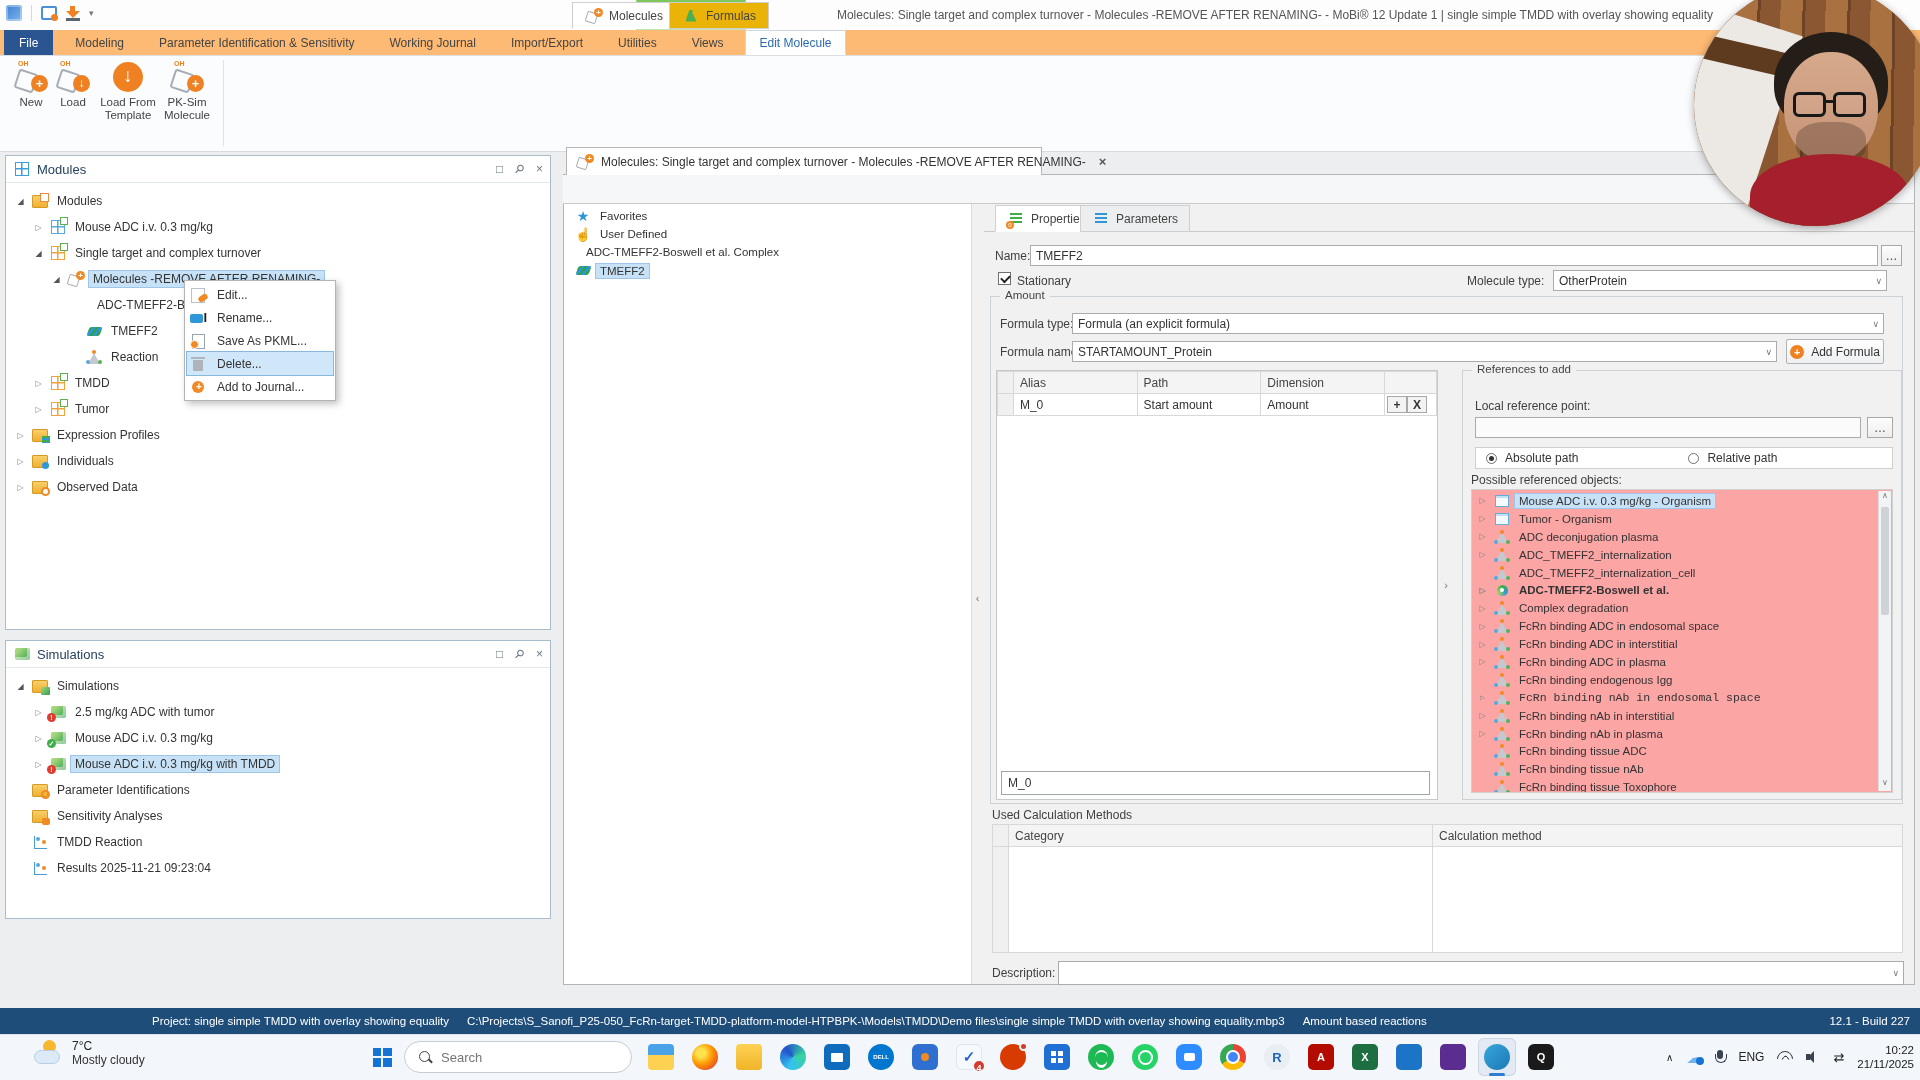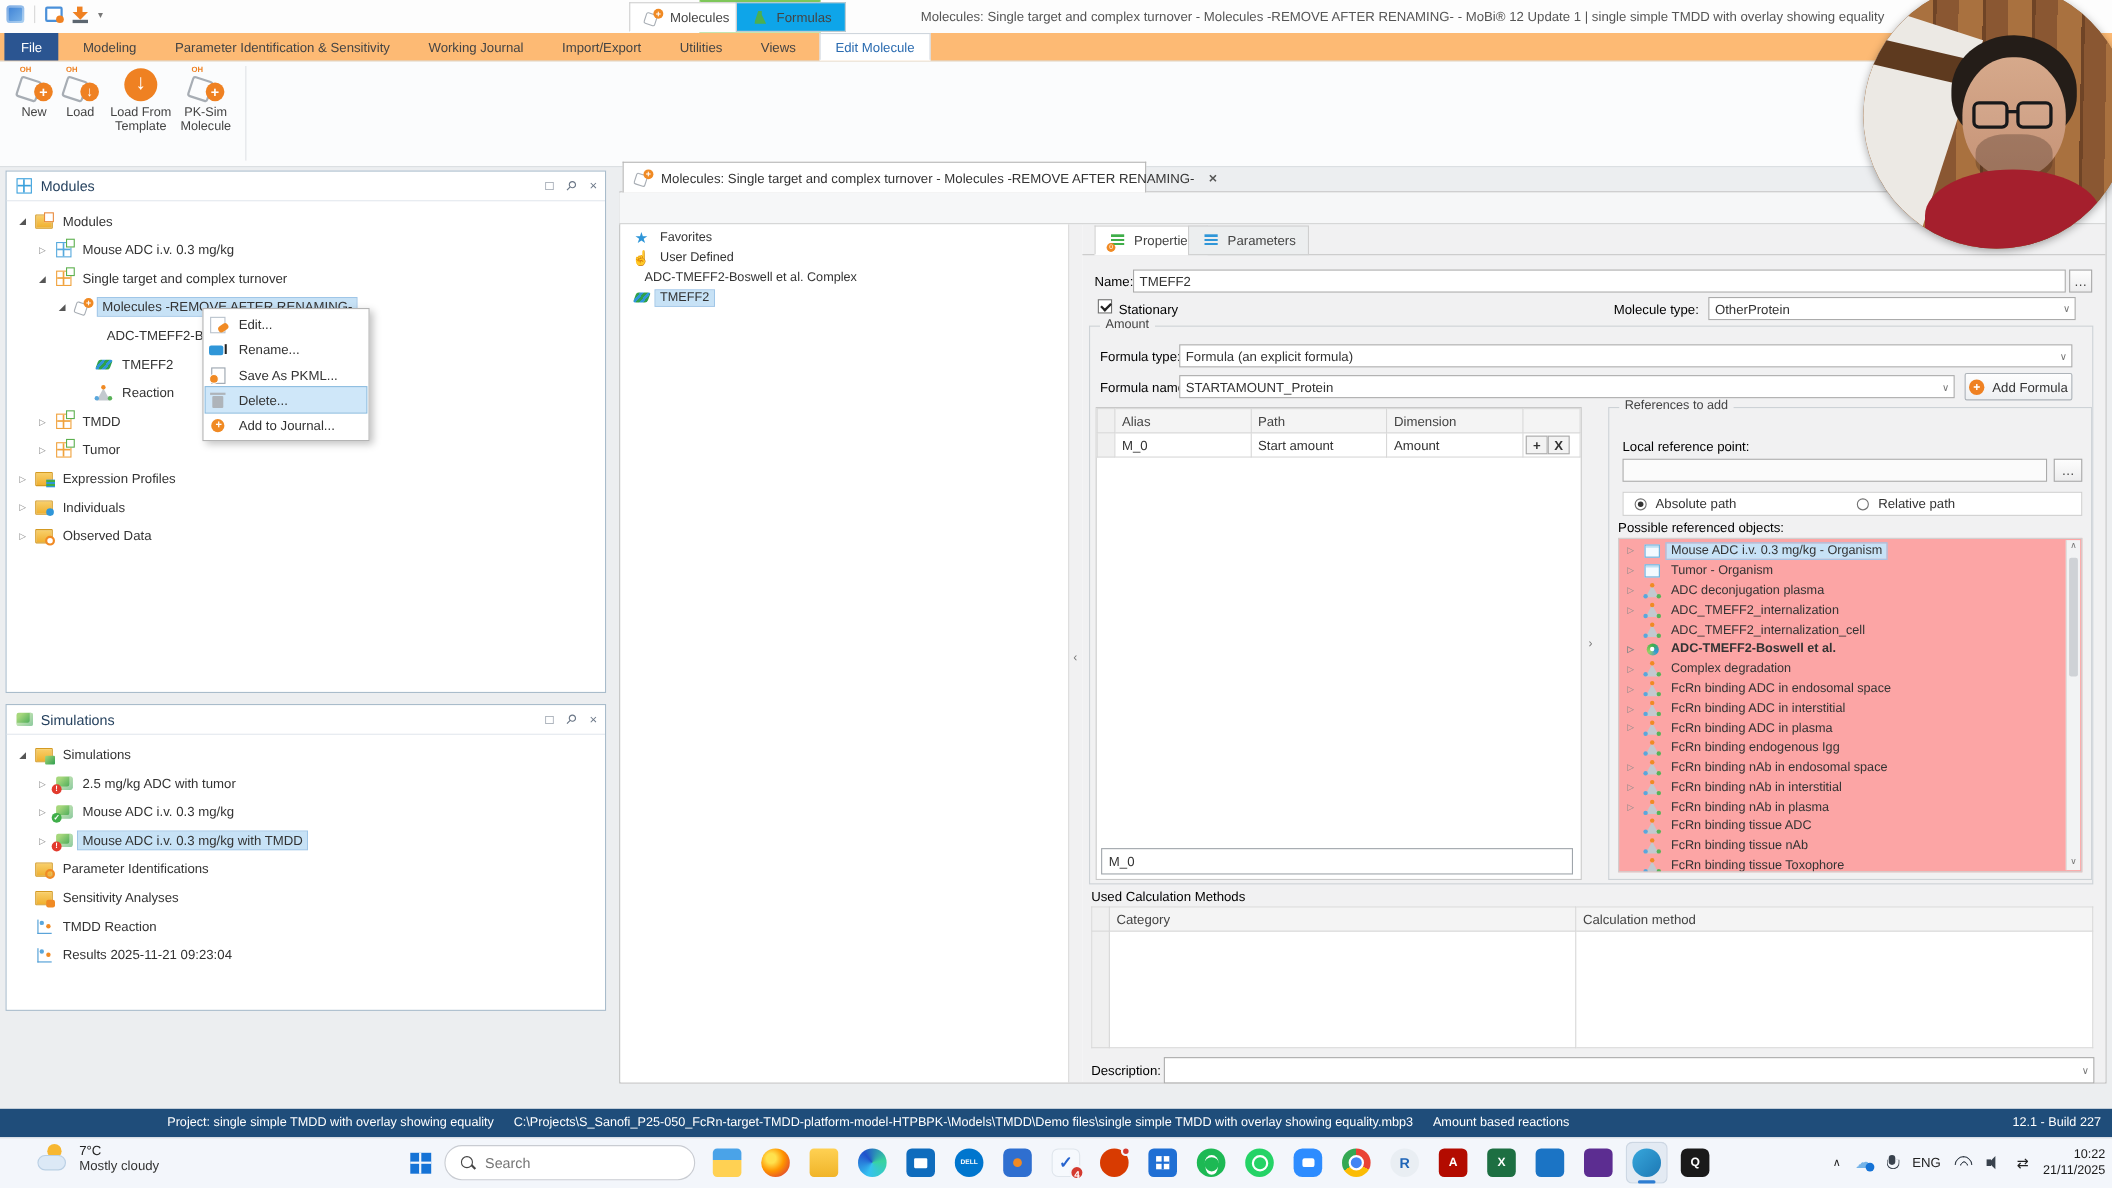--- a/index.html
+++ b/index.html
@@ -112,32 +112,32 @@
   .m-del::before{content:'';position:absolute;left:3px;top:4px;width:10px;height:11px;background:#aeb4ba;border-radius:1px}
   .m-del::after{content:'';position:absolute;left:1px;top:1px;width:14px;height:2px;background:#aeb4ba}
   .m-journal::before{content:'';position:absolute;left:2px;top:2px;width:12px;height:12px;border-radius:50%;background:#f08a24}
   .m-journal::after{content:'+';position:absolute;left:6px;top:2px;color:#fff;font-size:10px;font-weight:bold}
 
   
   .doc-tab{left:566px;top:147px;width:476px;height:28px;background:#fff;border:1px solid #b5b5b5;border-bottom:none;display:flex;align-items:center;gap:7px;padding:0 9px;z-index:5}
   .doc-close{margin-left:6px;color:#555;font-weight:bold;font-size:13px}
   .doc-body{left:563px;top:174px;width:1352px;height:811px;background:#fff;border:1px solid #b5b5b5}
   .subtabs{left:563px;top:175px;width:1351px;height:29px;background:#f6f7f8;border-bottom:1px solid #c9c9c9}
-  .stab{position:absolute;top:2px;height:27px;display:flex;align-items:center;gap:6px;padding:0 12px;border:1px solid #cfcfcf;background:#0ea5e9;color:#444}
+  .stab{position:absolute;top:2px;height:27px;display:flex;align-items:center;gap:6px;padding:0 12px;border:1px solid #cfcfcf;background:#eab308;color:#444}
   .stab.active{background:#fff;border-bottom:1px solid #fff}
   .mol-list{left:564px;top:204px;width:407px;height:780px;background:#fff;padding-top:3px;font-size:11.5px}
   .vsplit{left:971px;top:204px;width:13px;height:780px;background:#f1f1f2;border-left:1px solid #dcdcdc}
   .collapse-l{left:971px;top:580px;width:13px;height:36px;display:flex;align-items:center;justify-content:center;color:#777;font-size:11px}
   .collapse-r{left:1440px;top:570px;width:12px;height:30px;display:flex;align-items:center;justify-content:center;color:#777;font-size:11px;z-index:4}
   .rightpane{left:984px;top:204px;width:930px;height:780px;background:#f1f1f2}
   .ptab{position:absolute;top:205px;height:27px;display:flex;align-items:center;gap:6px;padding:0 11px;border:1px solid #cfcfcf;background:#eceeef;color:#444;z-index:3}
   .ptab.active{background:#fff;border-bottom:1px solid #fff}
   .ptab-line{left:984px;top:231px;width:930px;height:1px;background:#c9c9c9}
 
-  .flabel{position:absolute;color:#000000}
+  .flabel{position:absolute;color:#404040}
   .field,.combo{position:absolute;background:#fff;border:1px solid #ababab;height:21px;display:flex;align-items:center;padding:0 5px;overflow:hidden}
   .combo::after{content:'∨';position:absolute;right:4px;color:#777;font-size:9px}
   .mini-btn{position:absolute;background:linear-gradient(#fdfdfd,#ededee);border:1px solid #a8a8a8;display:flex;align-items:center;justify-content:center;color:#444}
   .cb{position:absolute;width:13px;height:13px;border:1px solid #707070;background:#fff}
   .cb.on::after{content:'';position:absolute;left:2px;top:2px;width:7px;height:4px;border-left:2px solid #222;border-bottom:2px solid #222;transform:rotate(-45deg)}
   .radio{width:11px;height:11px;border:1px solid #707070;border-radius:50%;background:#fff;position:relative;flex:0 0 11px}
   .radio.on::after{content:'';position:absolute;inset:2px;border-radius:50%;background:#333}
   .fieldset{position:absolute;border:1px solid #cdd2d6}
   .legend{position:absolute;top:-8px;left:9px;background:#f1f1f2;padding:0 5px;color:#444;font-size:11.5px}
   .addf{position:absolute;background:linear-gradient(#fefefe,#eef0f2);border:1px solid #adb3b9;border-radius:2px;display:flex;align-items:center;justify-content:center;gap:7px;color:#333}
@@ -640,21 +640,21 @@
             <span class="tico i-tri"></span>
             <span class="tlabel nowrap">FcRn binding ADC in plasma</span>
           </div>
 
           <div class="trow" style="padding-left: 2px;">
             <span class="exp none"></span>
             <span class="tico i-tri"></span>
             <span class="tlabel nowrap">FcRn binding endogenous Igg</span>
           </div>
 
-          <div class="trow" style="padding-left: 2px;">
+          <div class="trow" style="padding-left: 2px; font-family: Liberation Mono, monospace;">
             <span class="exp closed"></span>
             <span class="tico i-tri"></span>
             <span class="tlabel nowrap">FcRn binding nAb in endosomal space</span>
           </div>
 
           <div class="trow" style="padding-left: 2px;">
             <span class="exp closed"></span>
             <span class="tico i-tri"></span>
             <span class="tlabel nowrap">FcRn binding nAb in interstitial</span>
           </div>

